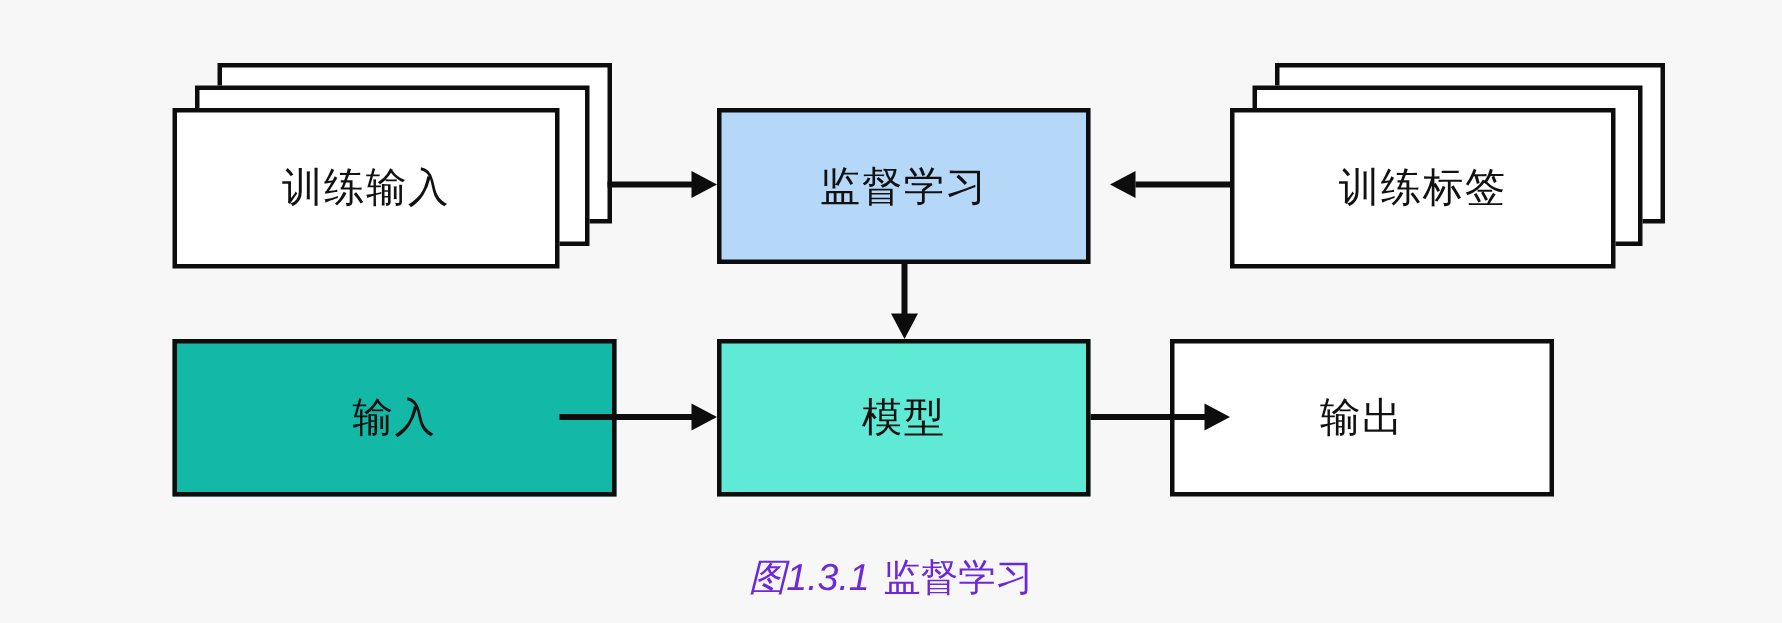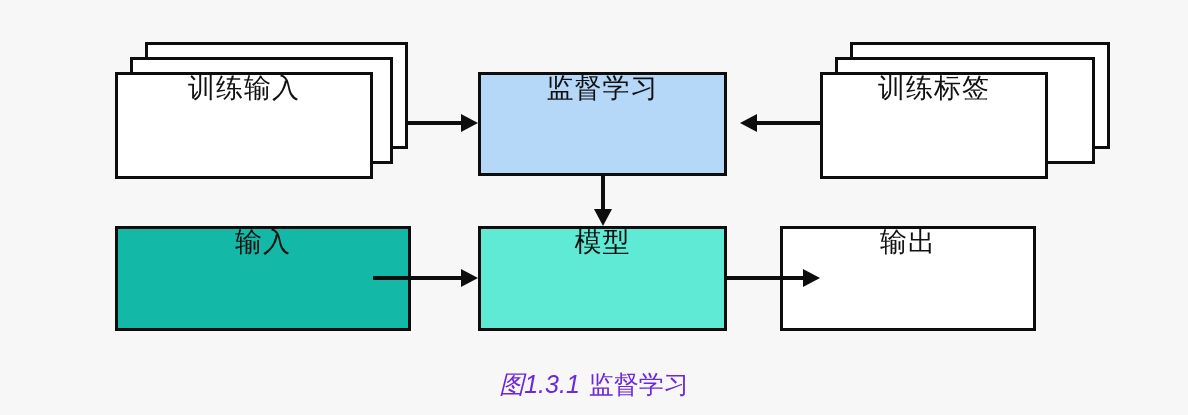--- a/index.html
+++ b/index.html
@@ -18,21 +18,21 @@
     width: 1188px;
     height: 415px;
     background: #f7f7f7;
   }
   .node {
     position: absolute;
     box-sizing: border-box;
     border: 3px solid #0d0d0d;
     background: #ffffff;
     display: flex;
-    align-items: flex-start;
+    align-items: center;
     justify-content: center;
   }
   .node-label {
     font-size: 27px;
     color: #111111;
     line-height: 1;
     letter-spacing: 1px;
     white-space: nowrap;
   }
   .stack-ghost {
@@ -99,21 +99,21 @@
     </div>
   </div>
 
   <div class="node" style="left:478px; top:72px; width:249px; height:104px; background:#b5d7f8;">
     <span class="node-label">监督学习</span>
   </div>
 
   <div class="stack-group" style="left:820px; top:42px; width:290px; height:137px;">
     <div class="stack-ghost" style="left:30px; top:0px; width:260px; height:107px;"></div>
     <div class="stack-ghost" style="left:15px; top:15px; width:260px; height:107px;"></div>
-    <div class="node" style="left:0px; top:30px; width:228px; height:107px; background:#ffffff;">
+    <div class="node" style="left:0px; top:30px; width:257px; height:107px; background:#ffffff;">
       <span class="node-label">训练标签</span>
     </div>
   </div>
 
   <div class="node" style="left:115px; top:226px; width:296px; height:105px; background:#14b8a6;">
     <span class="node-label">输入</span>
   </div>
 
   <div class="node" style="left:478px; top:226px; width:249px; height:105px; background:#5eead4;">
     <span class="node-label">模型</span>

